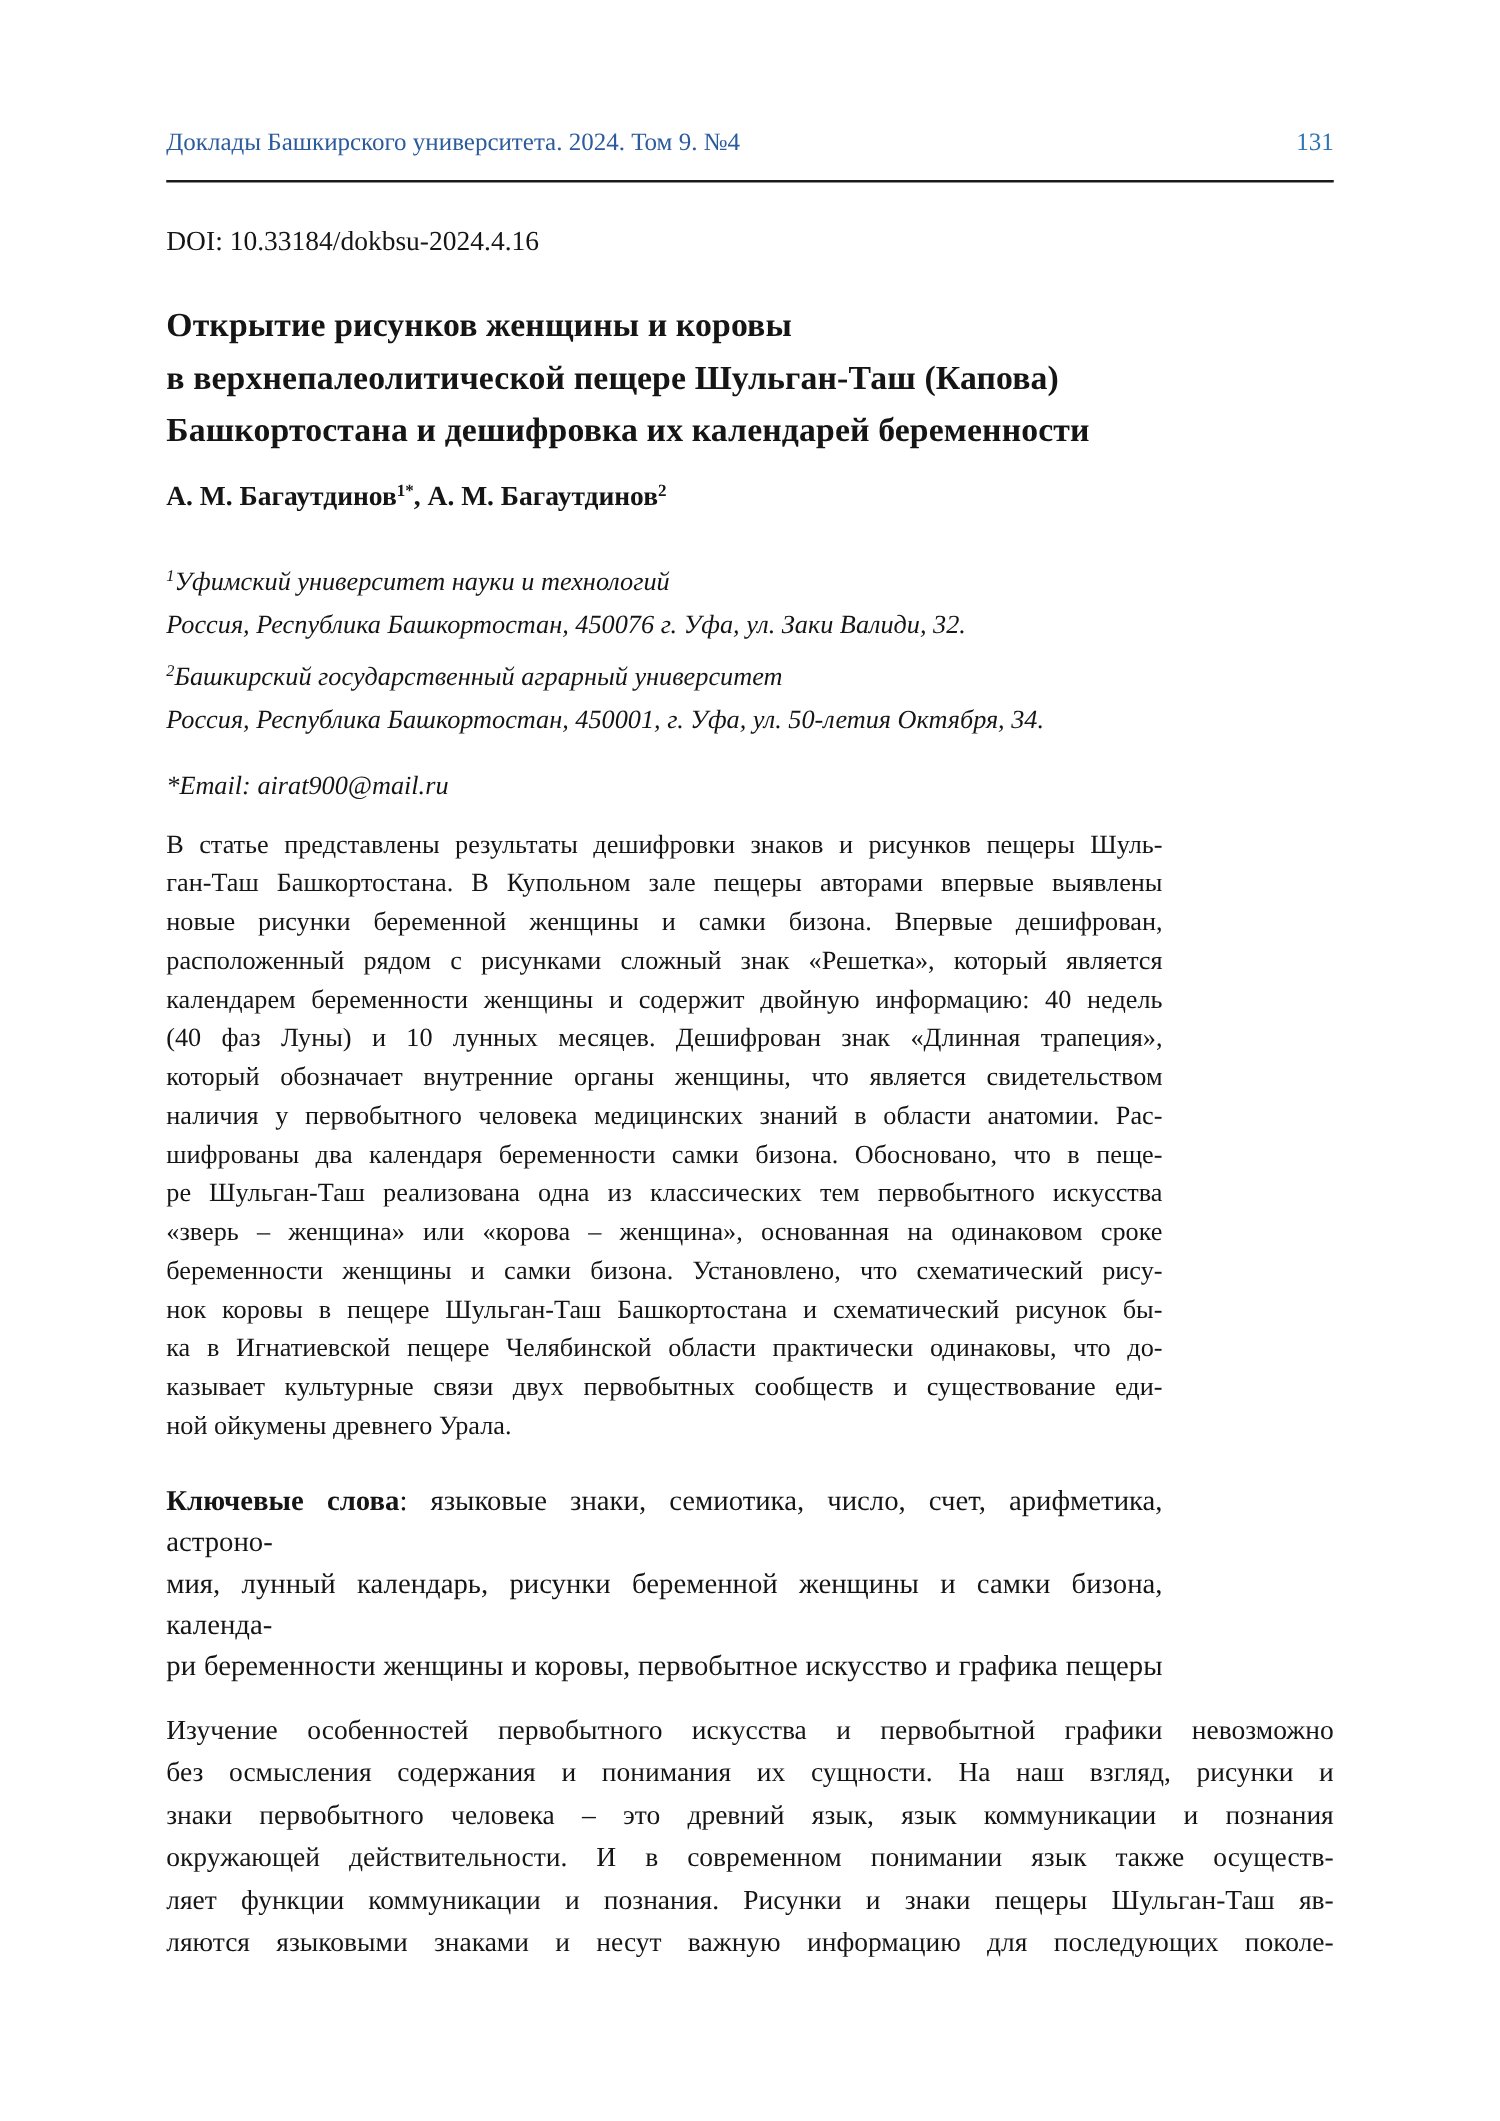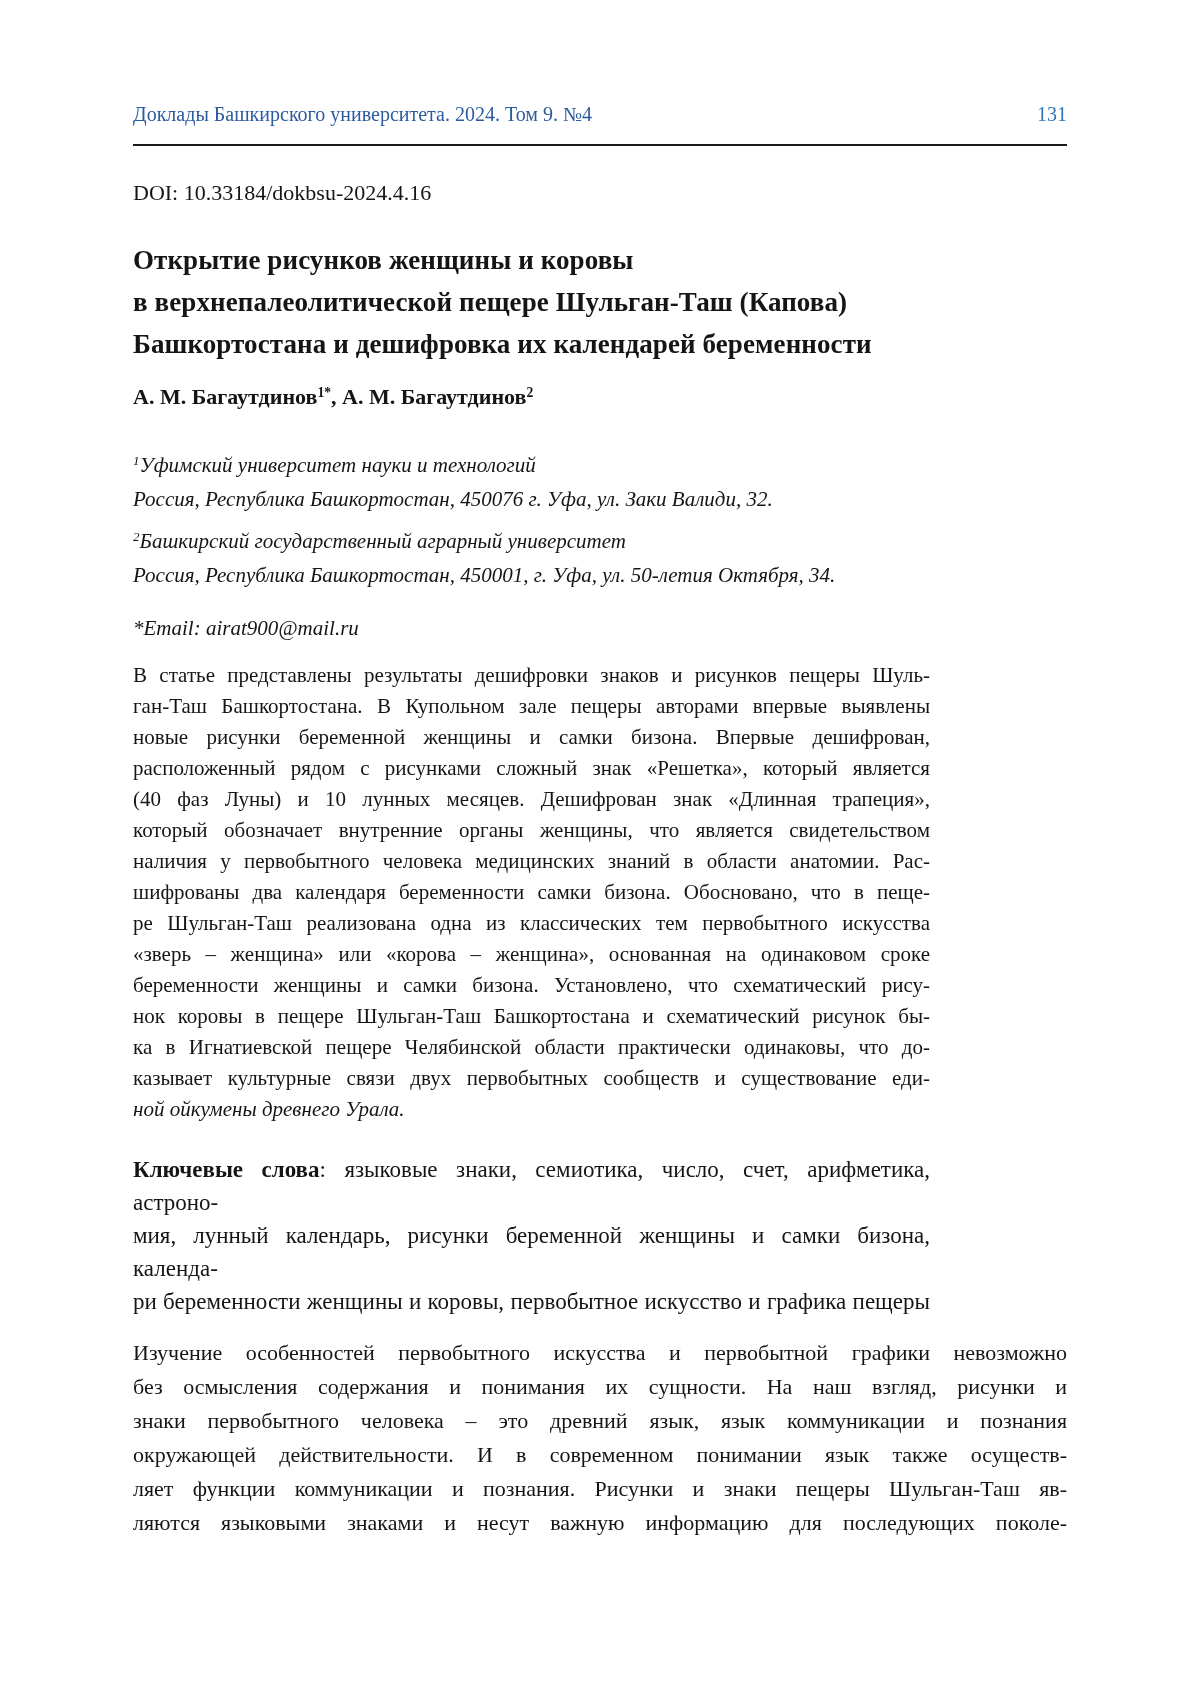--- a/index.html
+++ b/index.html
@@ -82,21 +82,21 @@
   .kw-label { font-weight: bold; }
 
   .body-par {
     margin-top: 18px;
     width: 934px;
     font-size: 22px;
     line-height: 34px;
   }
 
   .jline { text-align: justify; text-align-last: justify; }
-  .lline { text-align: left; text-align-last: left; font-style: italic; }
+  .lline { text-align: left; text-align-last: left; }
 </style>
 </head>
 <body>
 
 <div class="page">
   <div class="inner">
 
     <div class="header-row">
       <span class="journal">Доклады Башкирского университета. 2024. Том 9. №4</span>
       <span class="pagenum">131</span>
@@ -123,20 +123,21 @@
       <div>Россия, Республика Башкортостан, 450001, г. Уфа, ул. 50-летия Октября, 34.</div>
     </div>
 
     <div class="email">*Email: airat900@mail.ru</div>
 
     <div class="abstract">
       <div class="jline">В статье представлены результаты дешифровки знаков и рисунков пещеры Шуль-</div>
       <div class="jline">ган-Таш Башкортостана. В Купольном зале пещеры авторами впервые выявлены</div>
       <div class="jline">новые рисунки беременной женщины и самки бизона. Впервые дешифрован,</div>
       <div class="jline">расположенный рядом с рисунками сложный знак «Решетка», который является</div>
+      <div class="jline">календарем беременности женщины и содержит двойную информацию: 40 недель</div>
       <div class="jline">(40 фаз Луны) и 10 лунных месяцев. Дешифрован знак «Длинная трапеция»,</div>
       <div class="jline">который обозначает внутренние органы женщины, что является свидетельством</div>
       <div class="jline">наличия у первобытного человека медицинских знаний в области анатомии. Рас-</div>
       <div class="jline">шифрованы два календаря беременности самки бизона. Обосновано, что в пеще-</div>
       <div class="jline">ре Шульган-Таш реализована одна из классических тем первобытного искусства</div>
       <div class="jline">«зверь – женщина» или «корова – женщина», основанная на одинаковом сроке</div>
       <div class="jline">беременности женщины и самки бизона. Установлено, что схематический рису-</div>
       <div class="jline">нок коровы в пещере Шульган-Таш Башкортостана и схематический рисунок бы-</div>
       <div class="jline">ка в Игнатиевской пещере Челябинской области практически одинаковы, что до-</div>
       <div class="jline">казывает культурные связи двух первобытных сообществ и существование еди-</div>

